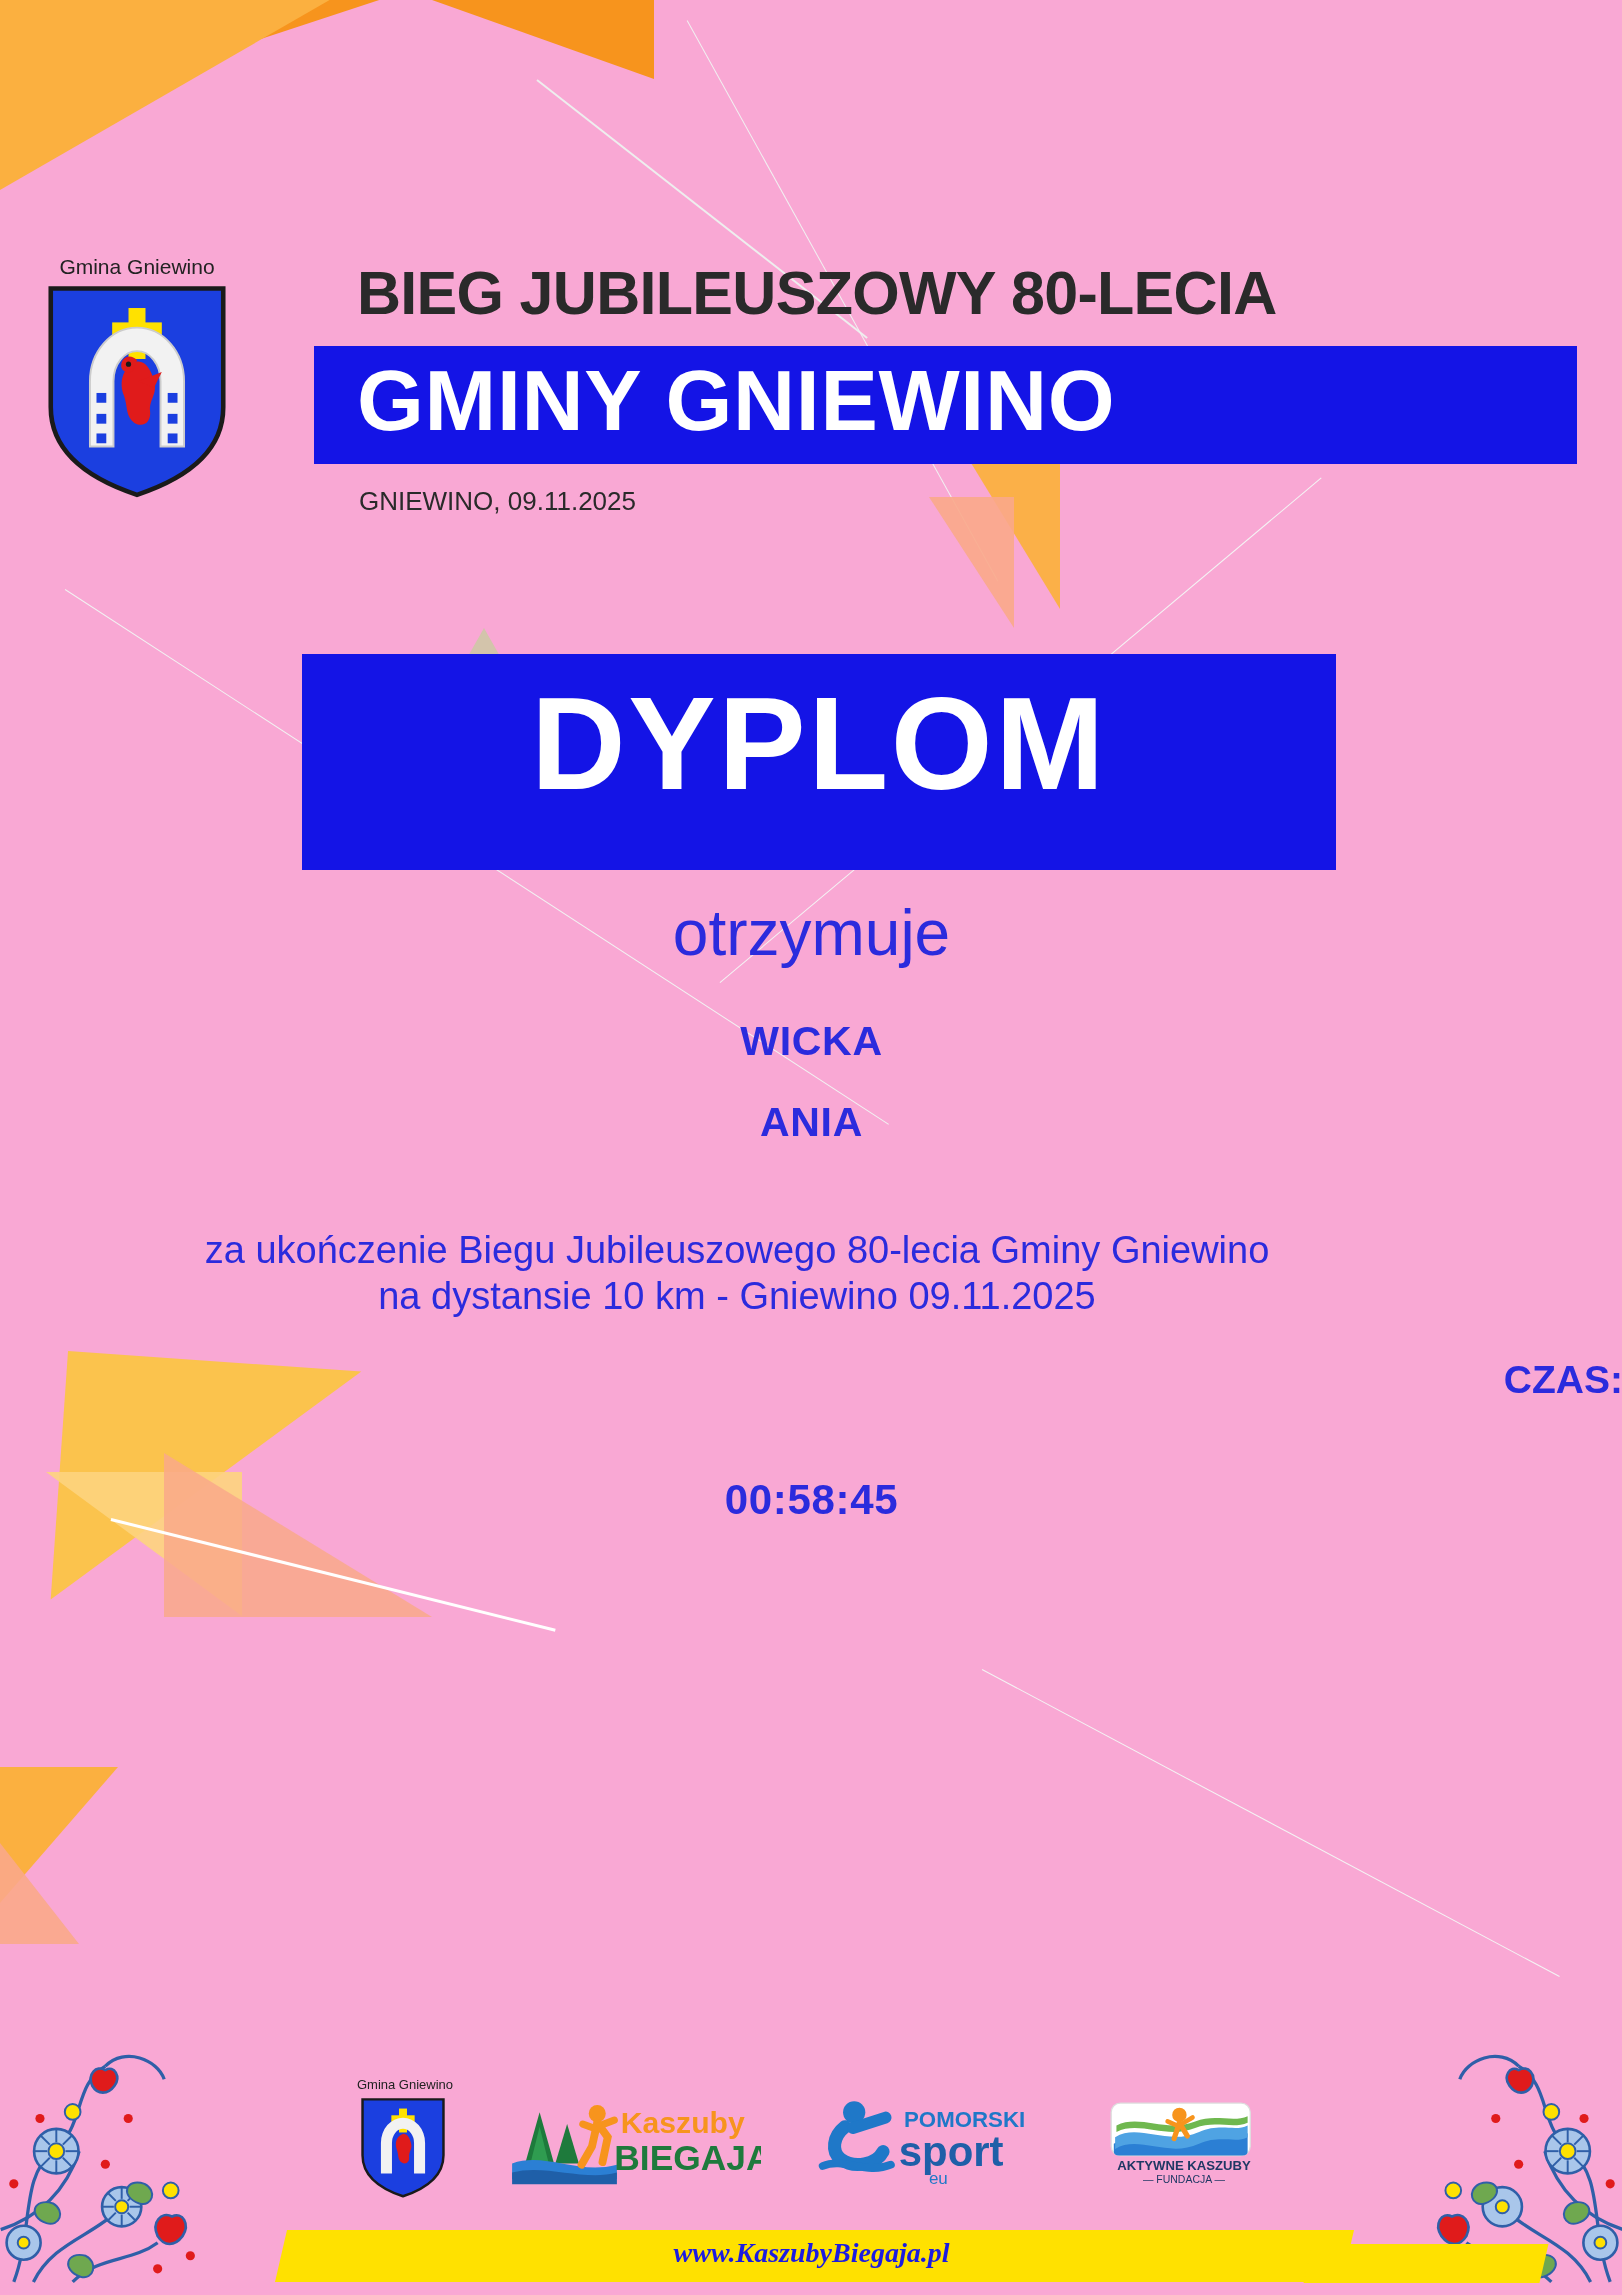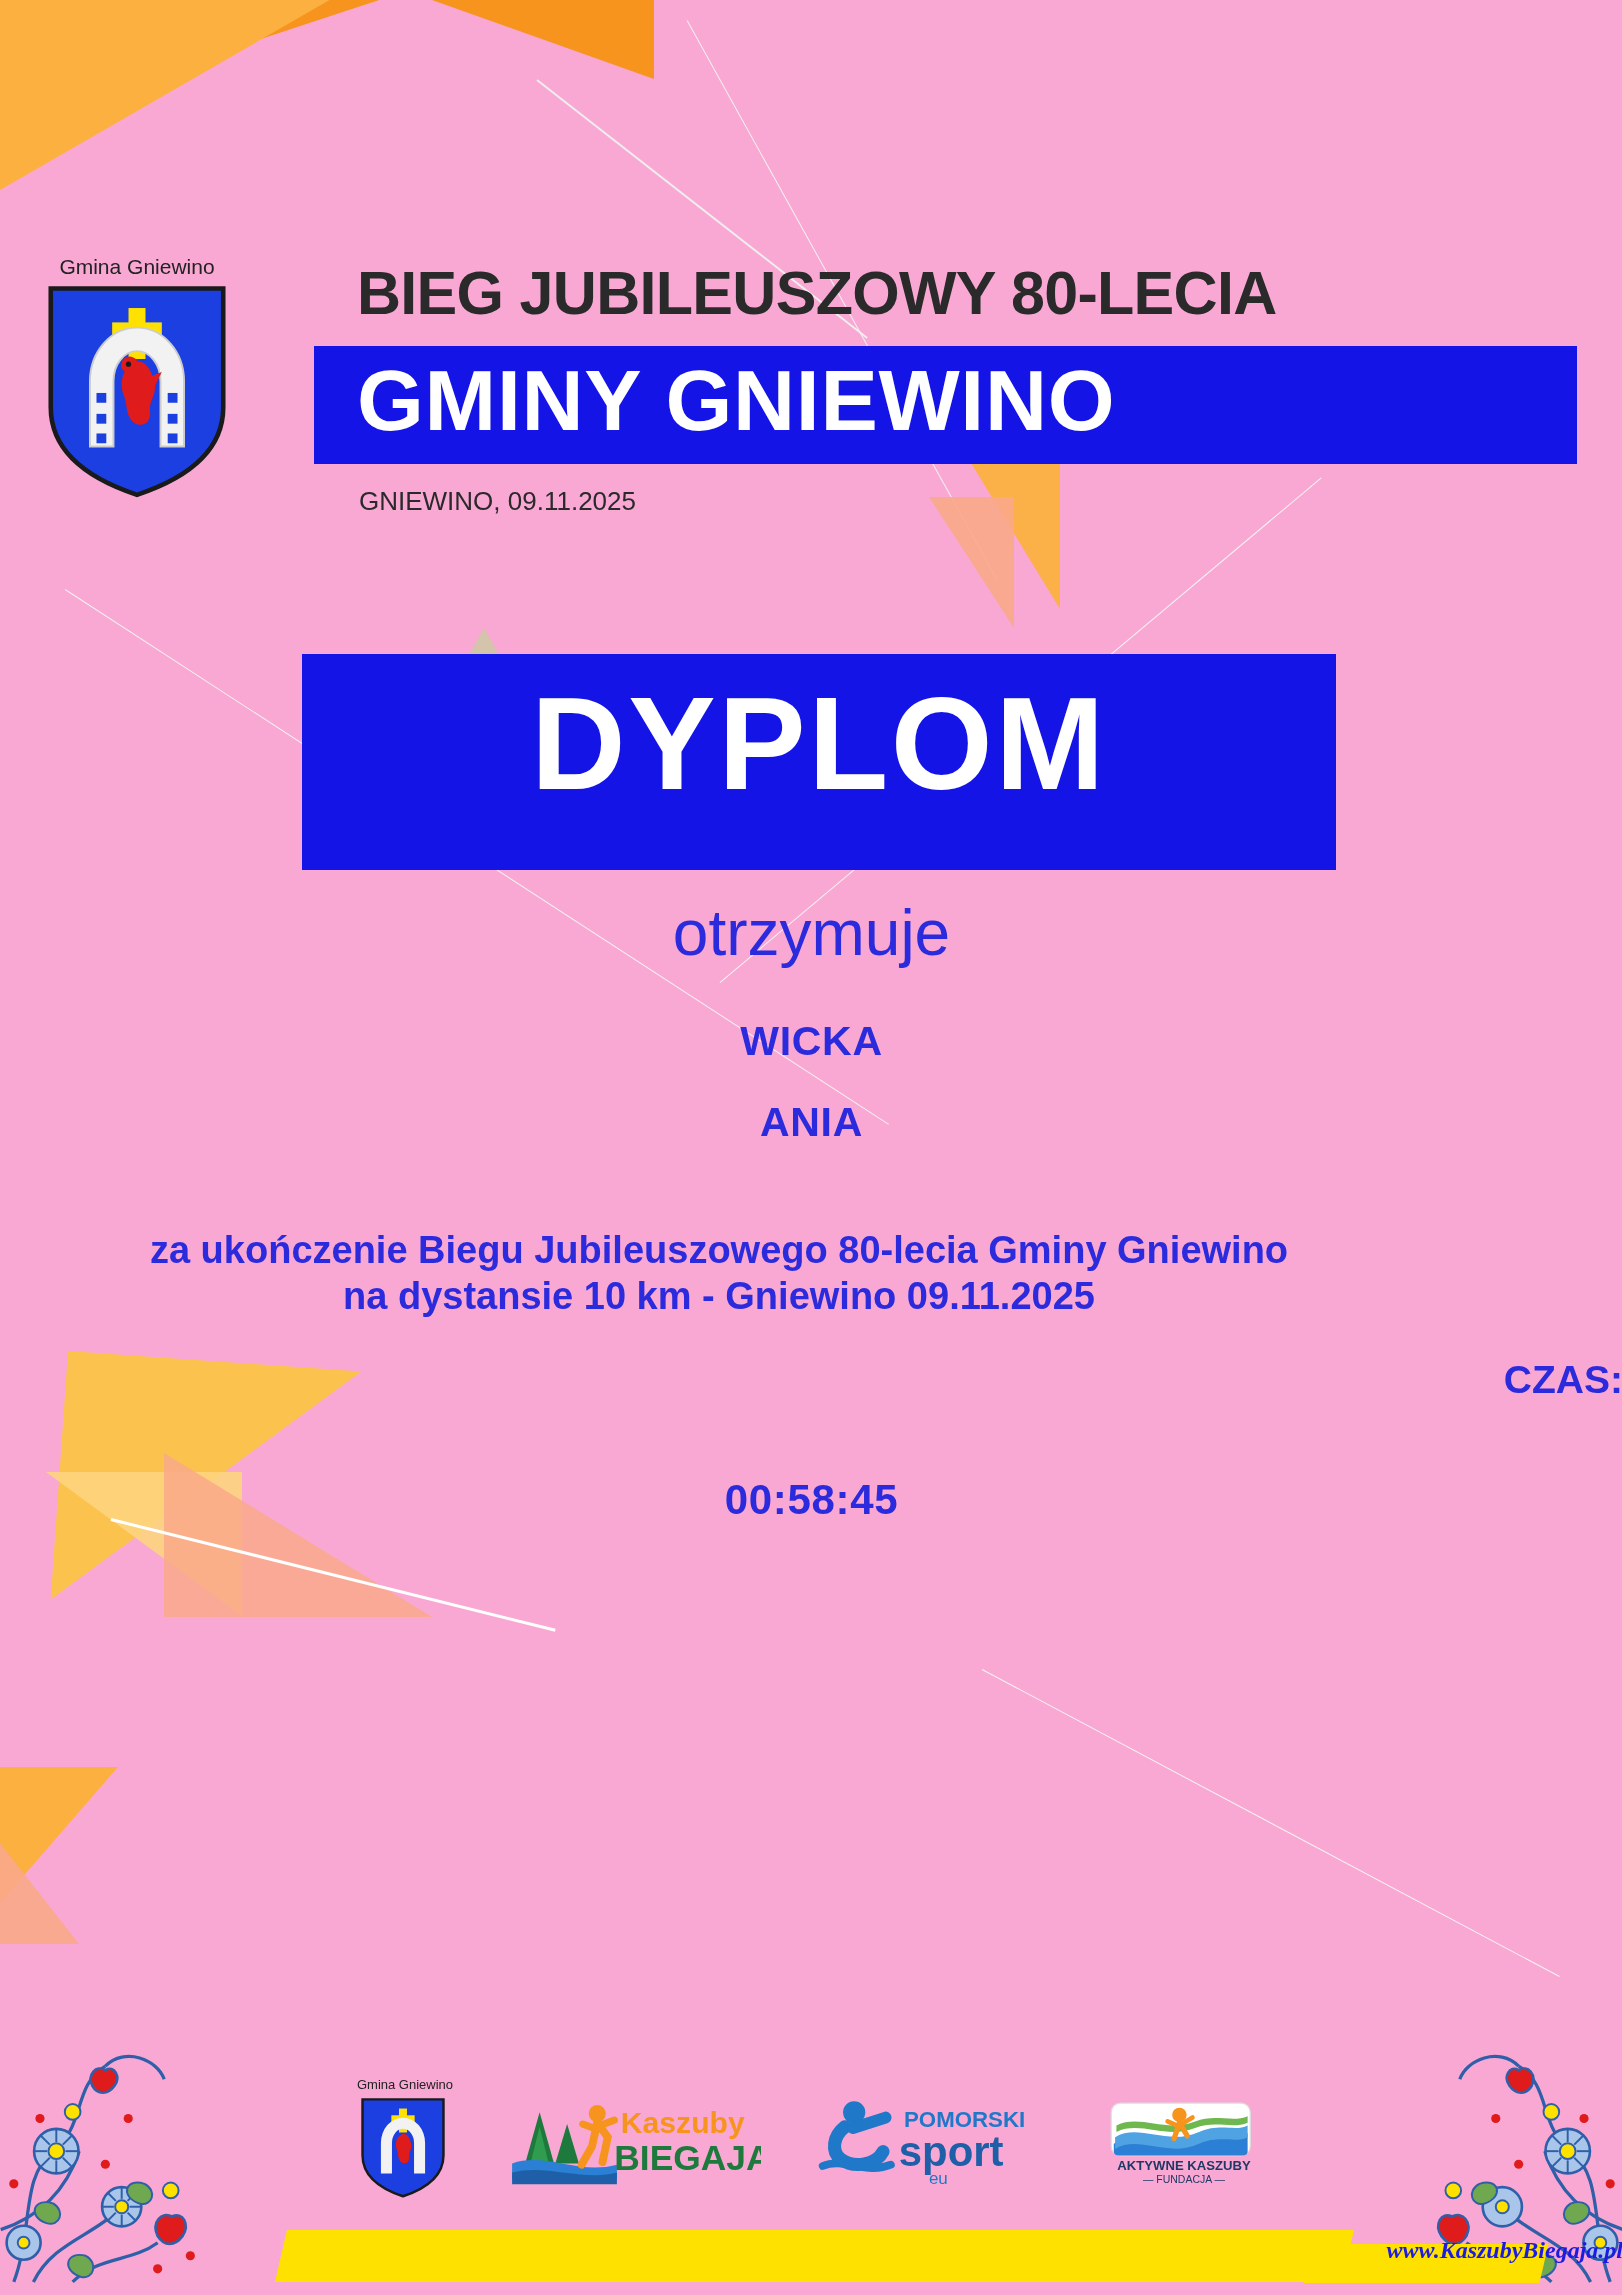--- a/index.html
+++ b/index.html
@@ -237,23 +237,24 @@
     color: #2b2bdd;
     letter-spacing: 0.7px;
   }
 
   .reason {
     position: absolute;
     top: 1227px;
     width: 1438px;
     text-align: center;
     font-size: 38px;
-    font-weight: bold;
+    font-weight: normal;
     color: #2b2bdd;
     line-height: 1.22;
+    margin-left: 18px;
   }
   .time-label {
     position: absolute;
     top: 1358px;
     width: 1623px;
     text-align: right;
     font-size: 39px;
     font-weight: bold;
     color: #2b2bdd;
   }
@@ -292,22 +293,22 @@
     top: 2230px;
     width: 1067px;
     height: 52px;
     background: #ffe100;
     transform: skewX(-13deg);
   }
   .footer-url {
     position: absolute;
     left: 0; right: 0;
     top: 2237px;
-    text-align: right;
-    font-size: 24px;
+    text-align: center;
+    font-size: 28px;
     font-weight: bold;
     font-style: italic;
     color: #1c1ce0;
     font-family: "Liberation Serif", serif;
     letter-spacing: 0px;
   }
   .footer-tail {
     position: absolute;
     right: 79px; top: 2244px;
     width: 236px; height: 39px;

